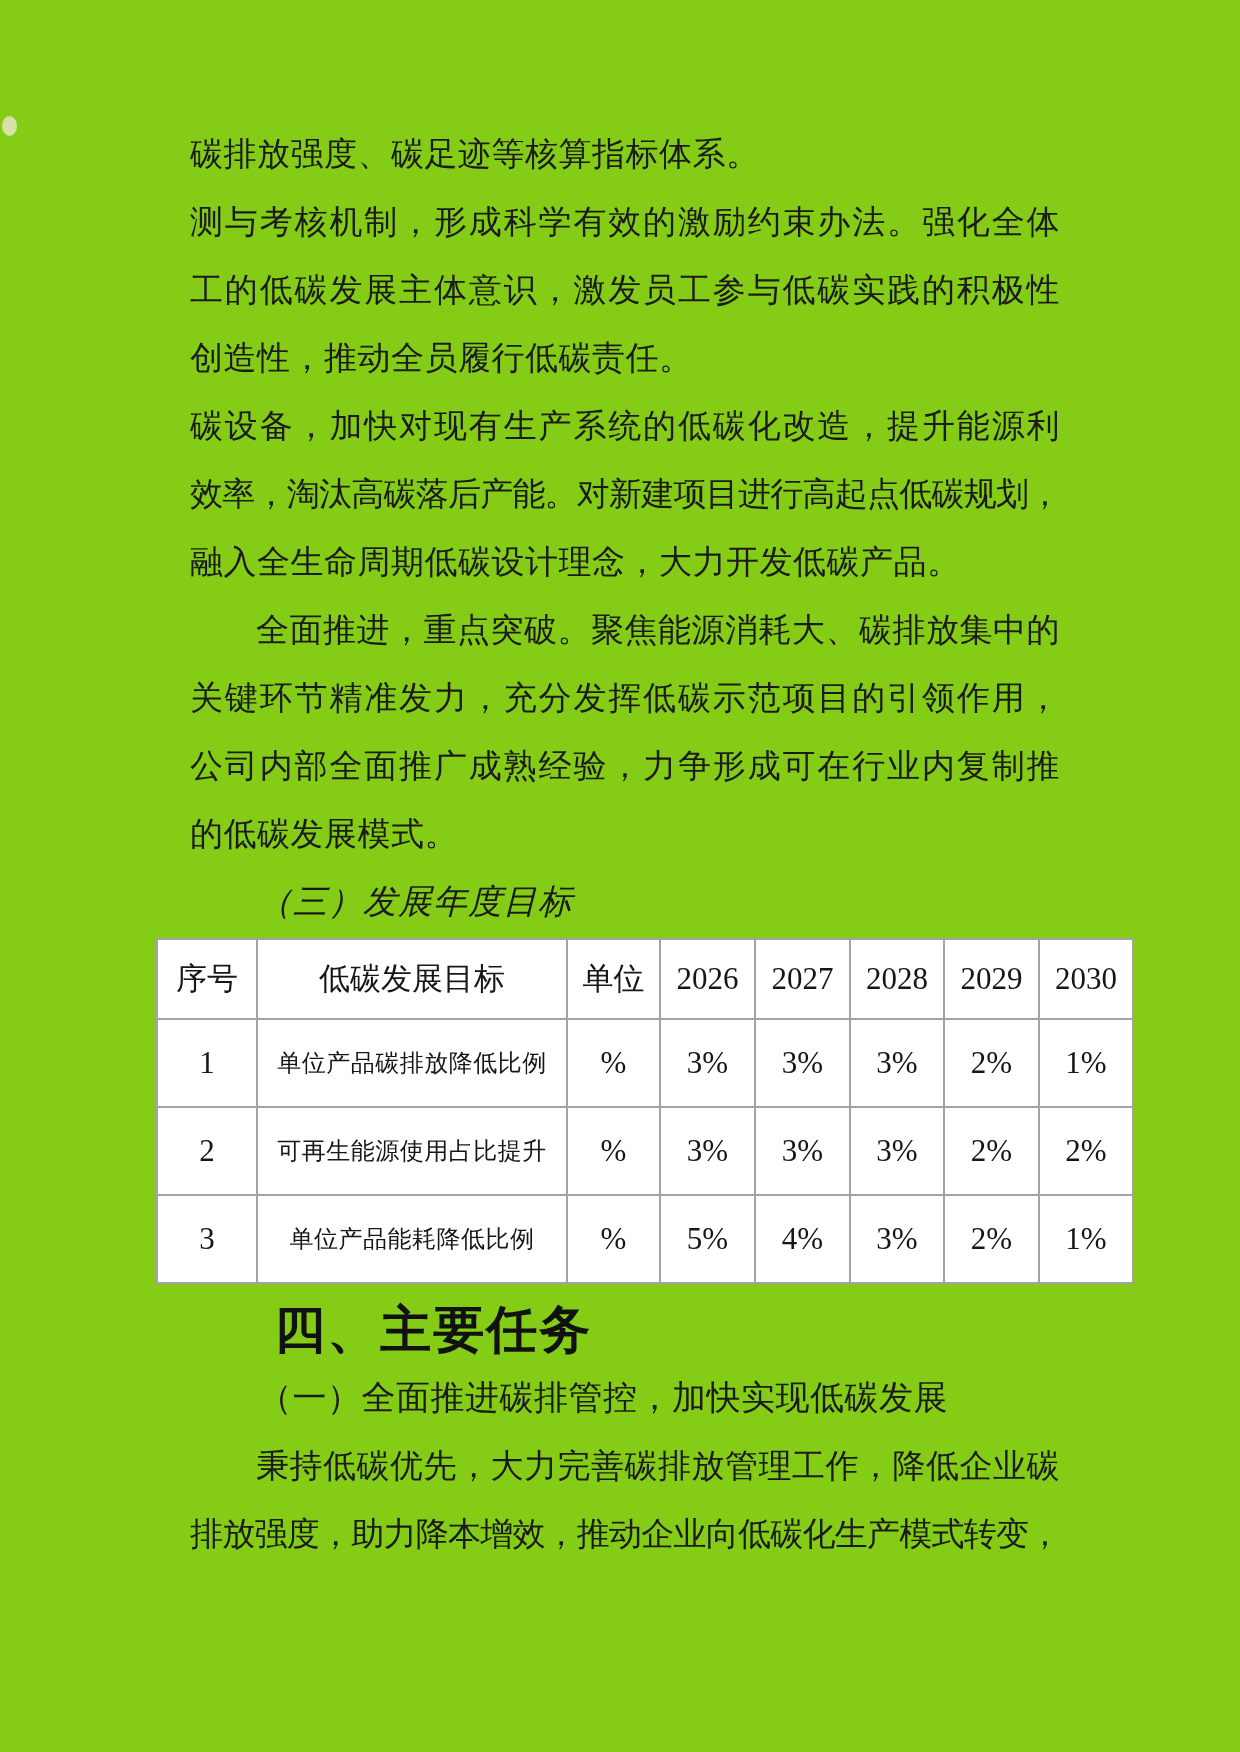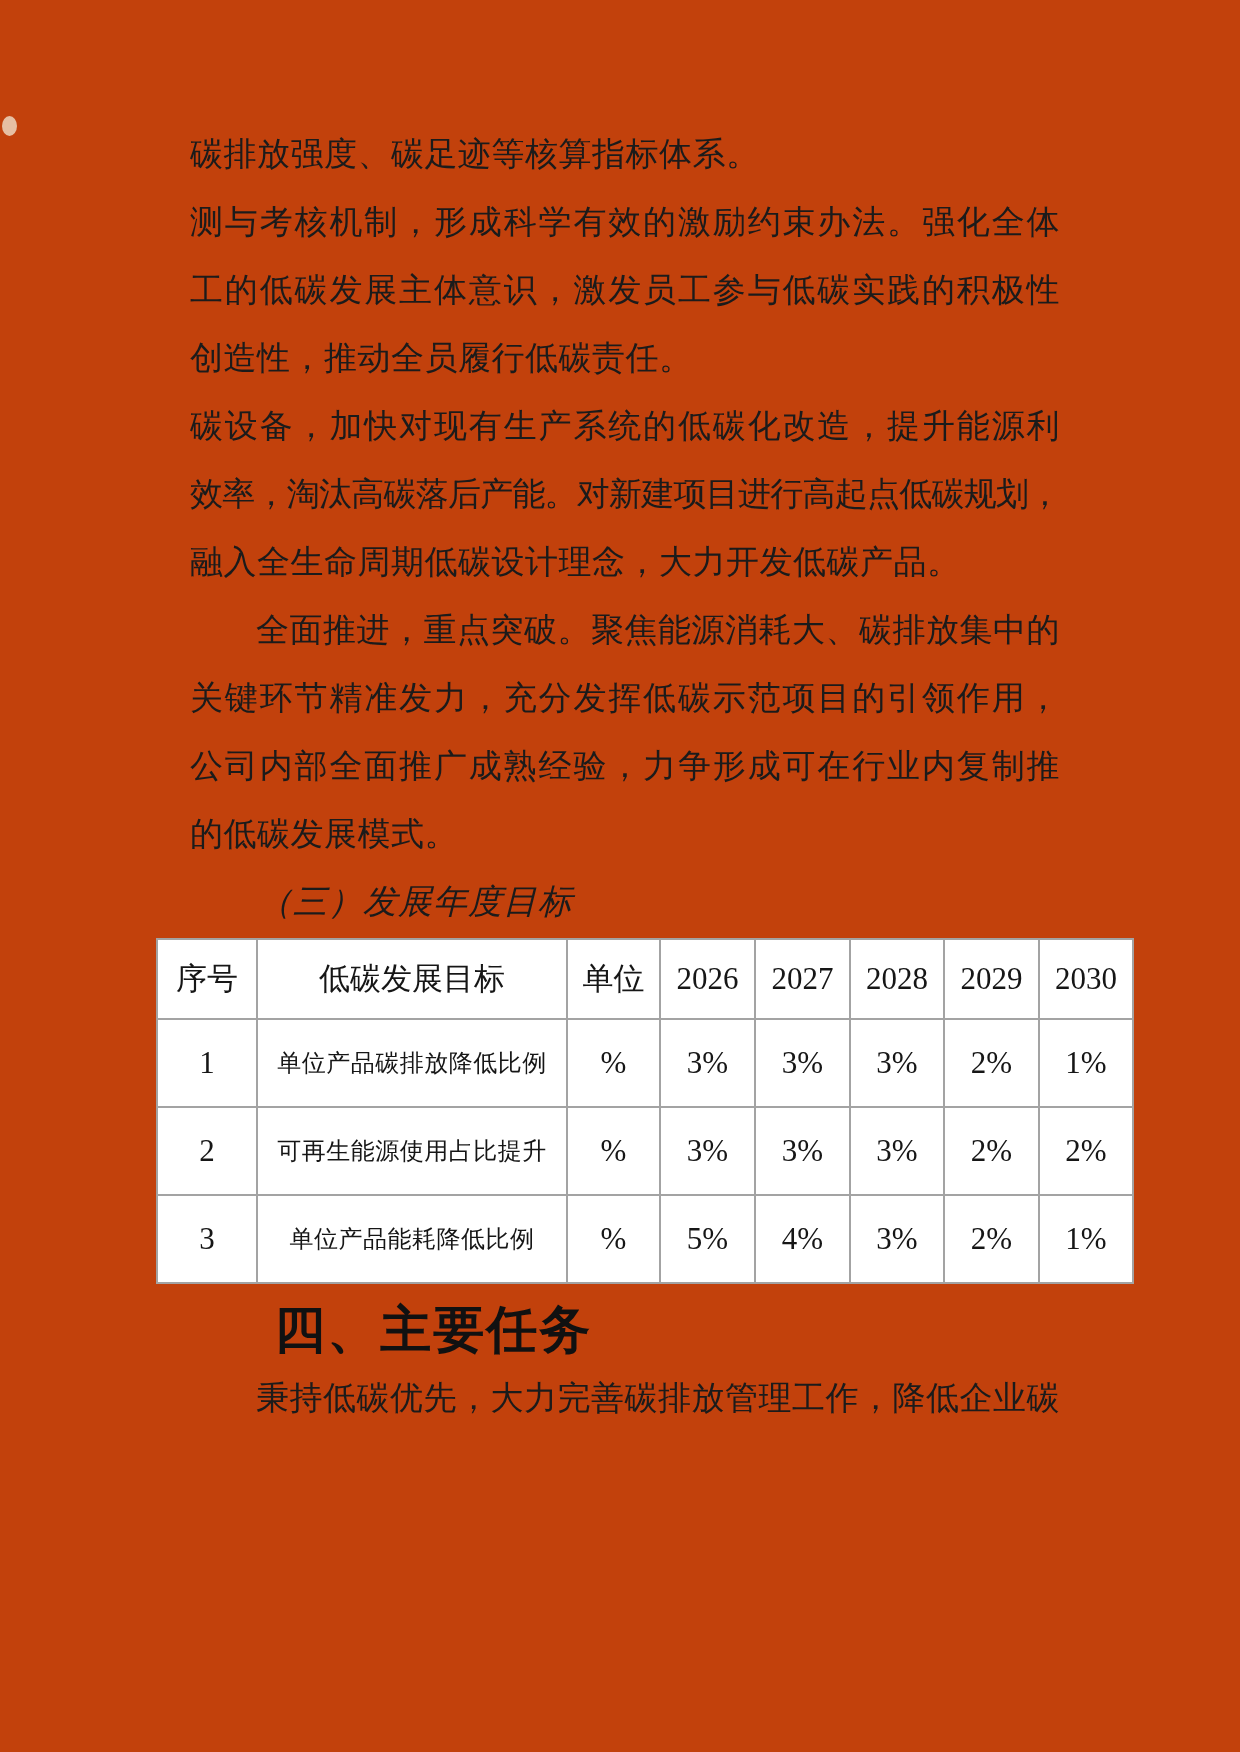--- a/index.html
+++ b/index.html
@@ -4,21 +4,21 @@
 <style>
   html, body {
     margin: 0;
     padding: 0;
     background: #ffffff;
   }
   .page {
     position: relative;
     width: 1240px;
     height: 1752px;
-    background: #c2410c;
+    background: #84cc16;
     overflow: hidden;
     font-family: "Liberation Serif", "DejaVu Serif", serif;
     color: #1b1b1b;
   }
   .scan-smudge {
     position: absolute;
     left: 2px;
     top: 116px;
     width: 15px;
     height: 20px;
@@ -183,21 +183,23 @@
             <td>4%</td>
             <td>3%</td>
             <td>2%</td>
             <td>1%</td>
           </tr>
         </tbody>
     </table>
 
     <div class="chapter-heading">四、主要任务</div>
 
+    <div class="sub-heading">（一）全面推进碳排管控，加快实现低碳发展</div>
 
     <div>
         <div class="para">
           <div class="line indent">秉持低碳优先，大力完善碳排放管理工作，降低企业碳</div>
+          <div class="line tight">排放强度，助力降本增效，推动企业向低碳化生产模式转变，</div>
         </div>
       </div>
 
   </div>
 </div>
 
 </body></html>

